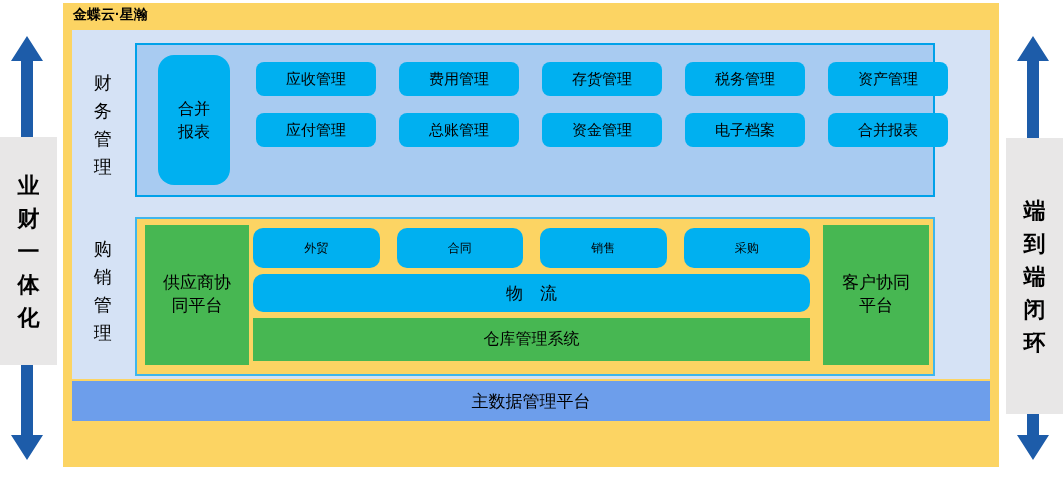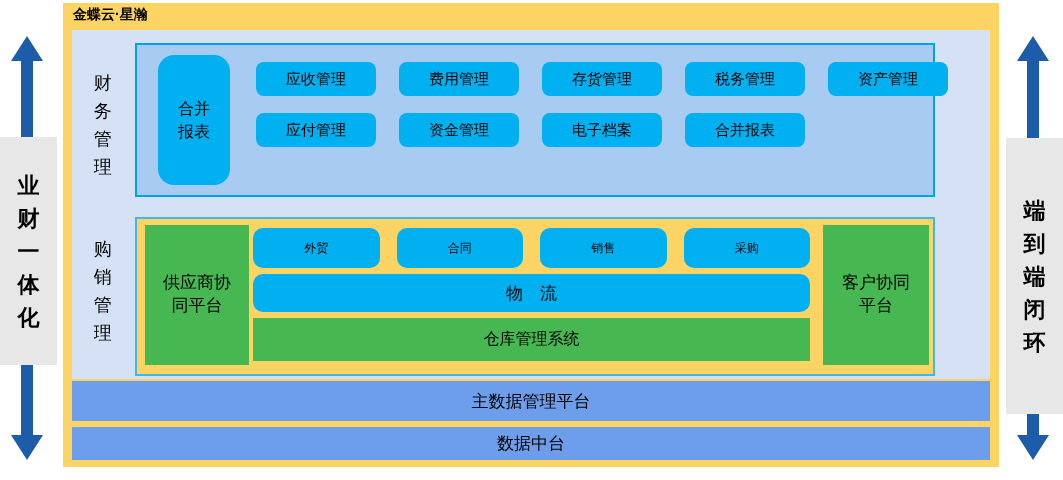--- a/index.html
+++ b/index.html
@@ -99,20 +99,21 @@
         </div>
         <div id="fin-row1" class="fin-row">
           <div class="fin-btn">应收管理</div>
           <div class="fin-btn">费用管理</div>
           <div class="fin-btn">存货管理</div>
           <div class="fin-btn">税务管理</div>
           <div class="fin-btn">资产管理</div>
         </div>
         <div id="fin-row2" class="fin-row">
           <div class="fin-btn">应付管理</div>
+          <div class="fin-btn">总账管理</div>
           <div class="fin-btn">资金管理</div>
           <div class="fin-btn">电子档案</div>
           <div class="fin-btn">合并报表</div>
         </div>
       </div>
 
       <div id="trade-label" class="section-label">购销管理</div>
 
       <div id="trade-panel">
         <div id="supplier" class="green-box">
@@ -130,16 +131,15 @@
           <div id="warehouse">仓库管理系统</div>
         </div>
 
         <div id="customer" class="green-box">
           <span>客户协同平台</span>
         </div>
       </div>
     </div>
 
     <div id="bar1" class="plat-bar">主数据管理平台</div>
-    <div id="bar2" class="plat-bar">数据中台</div>
   </div>
 
 </div>
 
 </body></html>

